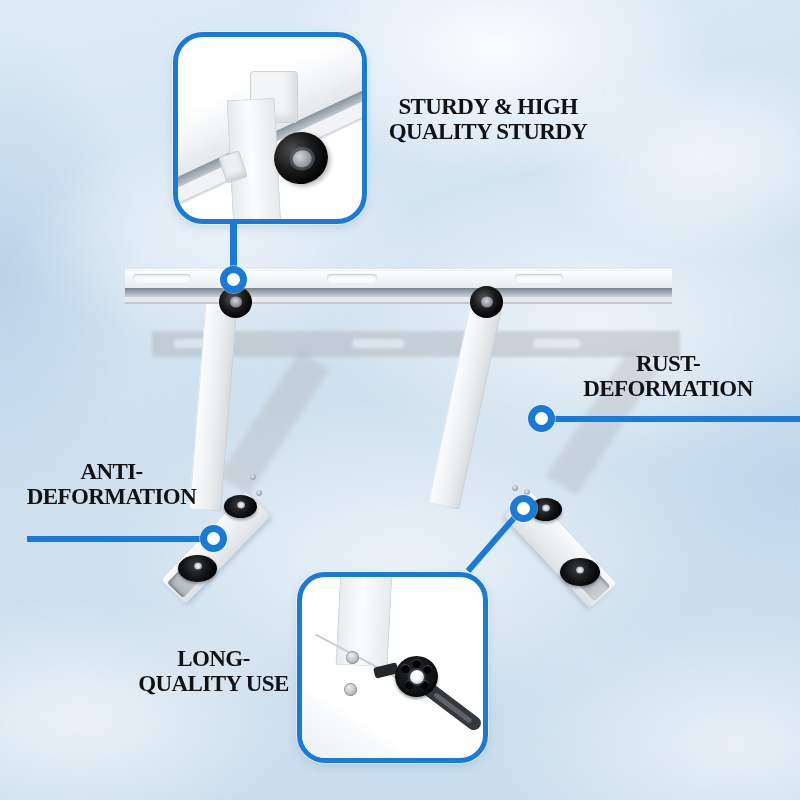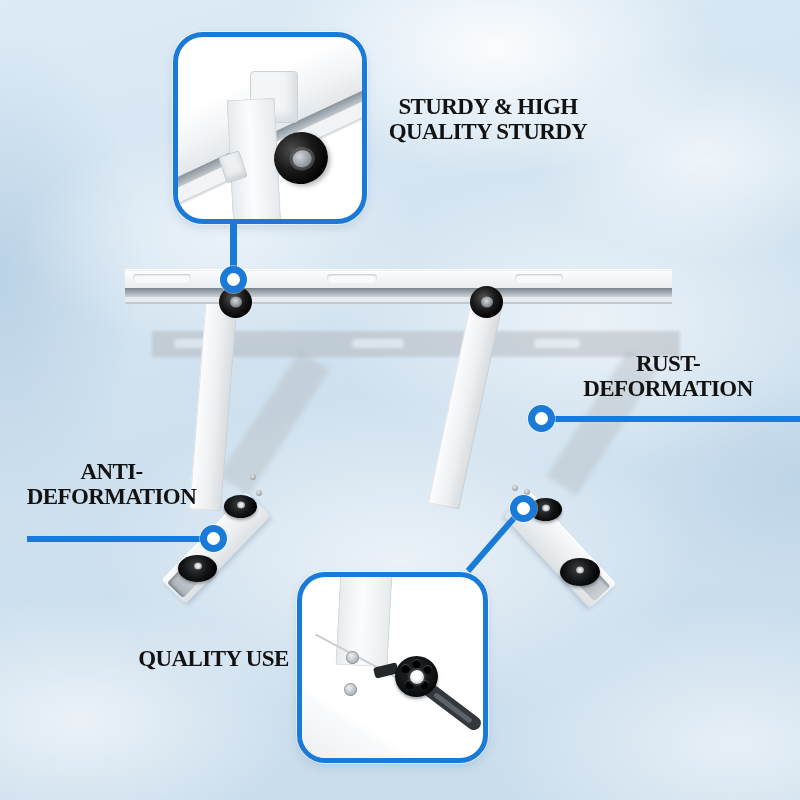--- a/index.html
+++ b/index.html
@@ -185,15 +185,16 @@
   </div>
   <div class="callout" style="left:568px;top:351px;width:200px">
     <div>RUST-</div>
     <div>DEFORMATION</div>
   </div>
   <div class="callout" style="left:13px;top:459px;width:197px">
     <div>ANTI-</div>
     <div>DEFORMATION</div>
   </div>
   <div class="callout" style="left:116px;top:646px;width:195px">
+    <div>LONG-</div>
     <div>QUALITY USE</div>
   </div>
 </div>
 
 </body></html>

